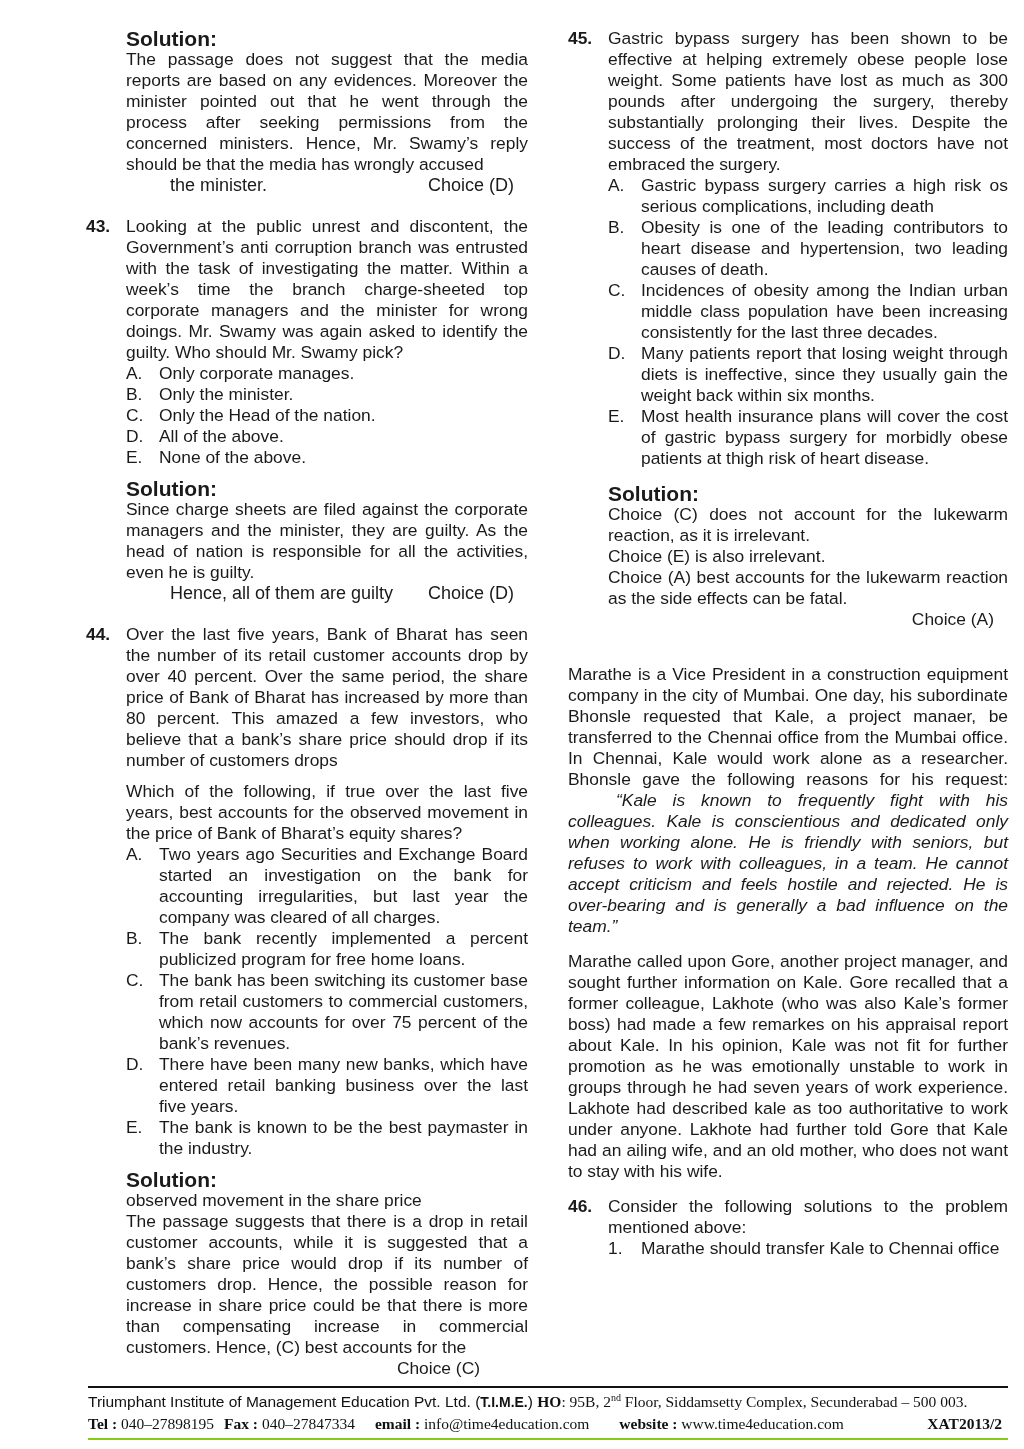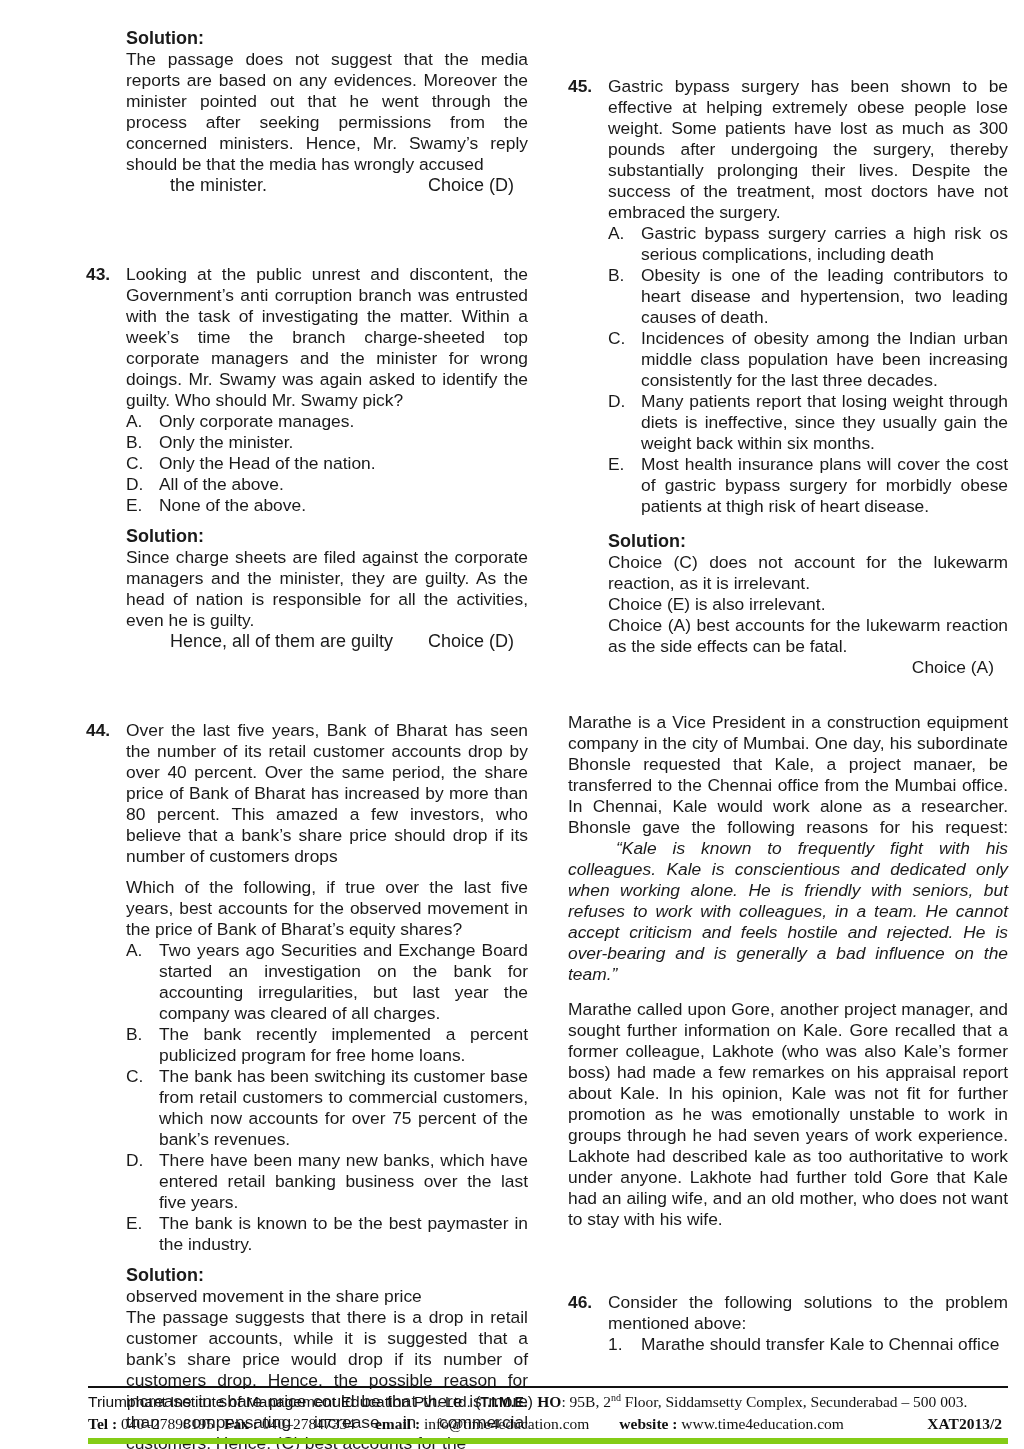--- a/index.html
+++ b/index.html
@@ -5,41 +5,41 @@
   html, body { margin: 0; padding: 0; background: #ffffff; }
   body {
     width: 1024px; height: 1449px; position: relative; overflow: hidden;
     font-family: "Liberation Sans", sans-serif; color: #1a1a1a;
   }
   .col { position: absolute; top: 28px; }
   .col-left { left: 86px; width: 442px; }
   .col-right { left: 568px; width: 440px; }
 
   .p { font-size: 17.4px; line-height: 21px; text-align: justify; margin: 0; }
-  .qblock { position: relative; padding-left: 40px; margin-top: 48px; }
+  .qblock { position: relative; padding-left: 40px; }
   .qnum { position: absolute; left: 0; top: 0; font-weight: bold; font-size: 17.4px; line-height: 21px; }
   .sol { padding-left: 40px; }
-  .sol-title { font-weight: bold; font-size: 18px; line-height: 21px; margin: 0; }
+  .sol-title { font-weight: bold; font-size: 21px; line-height: 21px; margin: 0; }
   .choice-line { display: flex; justify-content: space-between; font-size: 18px; line-height: 21px; margin-left: 44px; }
   .choice-right { text-align: right; padding-right: 14px; font-size: 17.4px; line-height: 21px; }
   .opts { margin: 0; padding: 0; list-style: none; }
   .opt { display: flex; font-size: 17.4px; line-height: 21px; }
   .opt-letter { width: 33px; flex: none; }
   .opt-text { flex: 1; text-align: justify; }
 
   .gap-s { height: 10px; }
   .gap-m { height: 14px; }
   .gap-l { height: 20px; }
 
   .heading { font-weight: bold; font-size: 17.4px; line-height: 21px; text-align: justify; margin: 0; }
   .it { font-style: italic; margin-left: 48px; }
 
   .footer {
     position: absolute; left: 88px; width: 920px; top: 1386px;
-    border-top: 2px solid #111; border-bottom: 6px solid #84cc16;
+    border-top: 2px solid #111; border-bottom: 2px solid #84cc16;
     padding: 3px 0 3px 0;
     font-family: "Liberation Serif", serif; font-size: 15.5px; line-height: 22px; color: #111;
   }
   .f-line1 { font-family: "Liberation Sans", sans-serif; font-size: 15.5px; white-space: nowrap; }
   .f-line2 { display: flex; white-space: nowrap; }
   .b { font-weight: bold; }
   sup { font-size: 10px; line-height: 0; }
   .sp { display: inline-block; width: 10px; }
   .f-code { margin-left: auto; padding-right: 6px; font-weight: bold; }
 </style>

